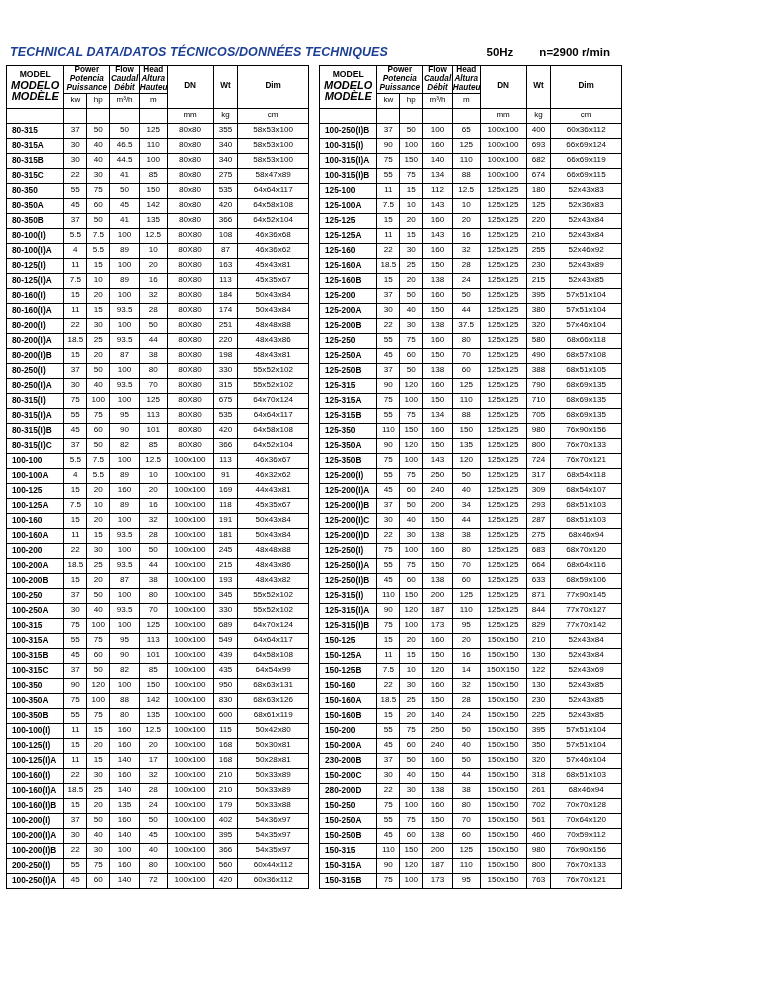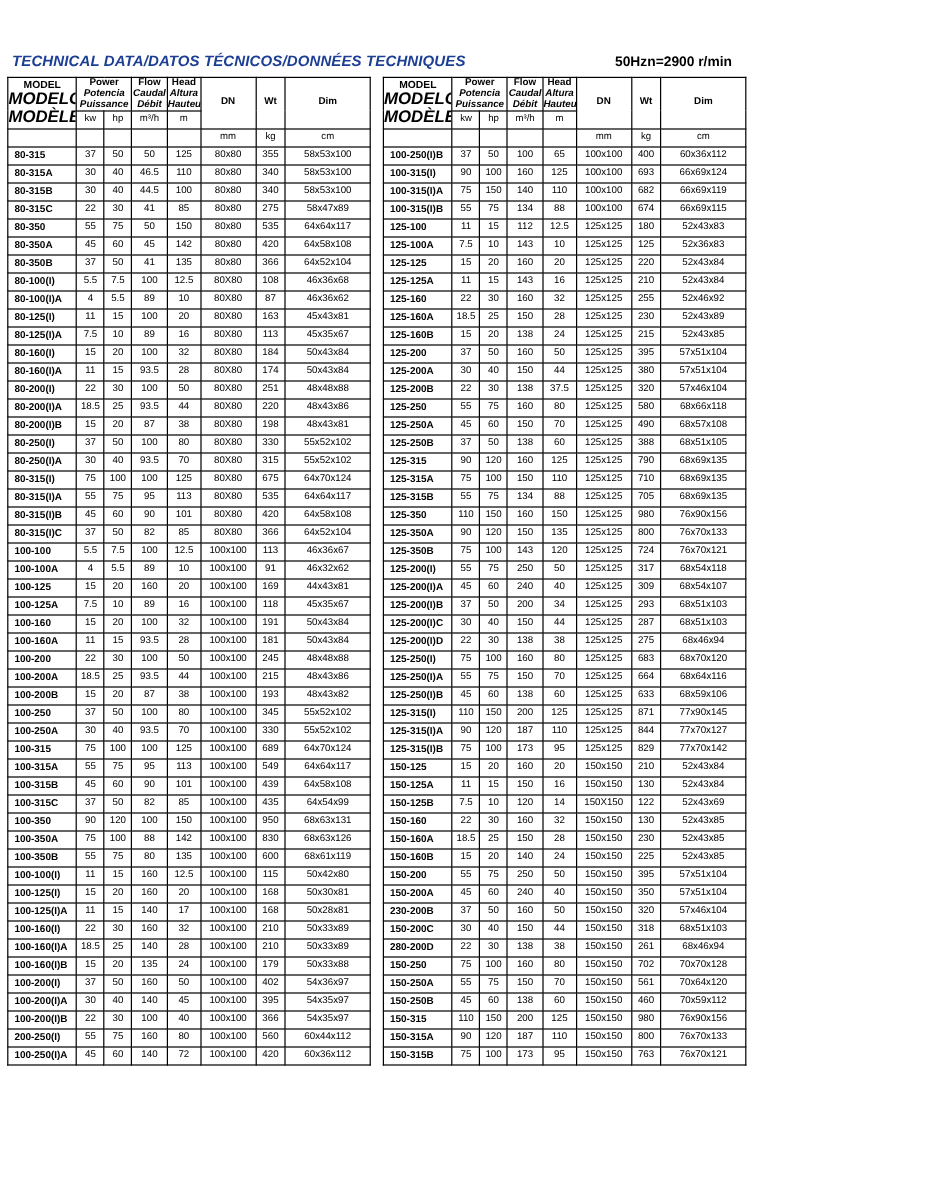--- a/index.html
+++ b/index.html
@@ -28,20 +28,21 @@
     font-size: 12.5px;
     font-style: italic;
     font-weight: bold;
     color: #1c3f94;
     letter-spacing: 0.1px;
     white-space: nowrap;
   }
   .header-right {
     margin-left: auto;
     display: flex;
+    gap: 26px;
     padding-right: 8px;
     margin-top: 40px;
   }
   .header-right span {
     font-size: 11.5px;
     font-weight: bold;
     color: #000;
     white-space: nowrap;
   }
   
@@ -72,21 +73,21 @@
   }
   
   thead .h-model {
     font-weight: bold;
     font-size: 8.6px;
   }
   thead .h-model i {
     display: block;
     font-style: italic;
     font-weight: bold;
-    font-size: 14px;
+    font-size: 11px;
   }
   thead .h-group {
     font-weight: bold;
     font-size: 8.2px;
     line-height: 1.12;
     padding: 1px 0;
   }
   thead .h-group i {
     display: block;
     font-style: italic;

